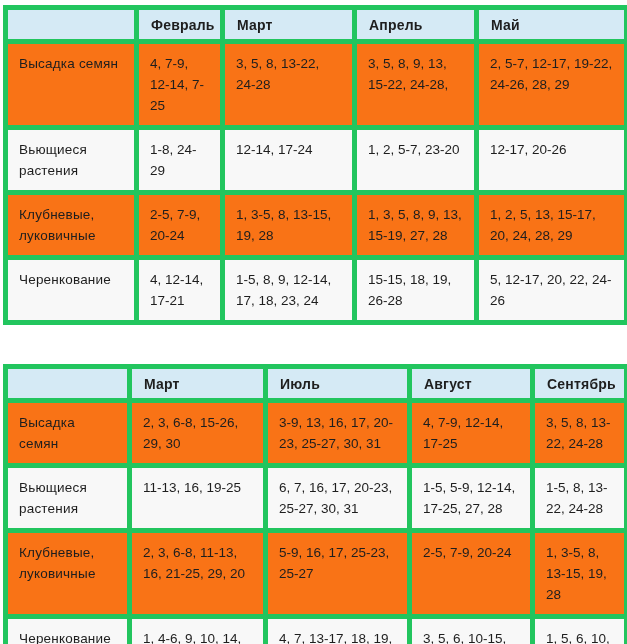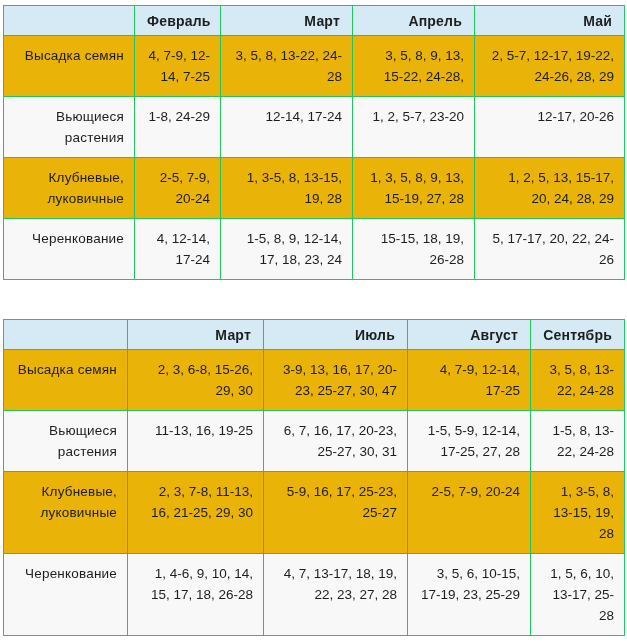--- a/index.html
+++ b/index.html
@@ -14,36 +14,36 @@
   }
   table.cal {
     width: 621px;
     border-collapse: collapse;
     table-layout: fixed;
   }
   table.cal + table.cal {
     margin-top: 39px;
   }
   table.cal th, table.cal td {
-    border: 1px solid #22c55e;
+    border: 5px solid #22c55e;
     vertical-align: top;
-    text-align: right;
+    text-align: left;
   }
   table.cal thead th {
     background: #d5eaf5;
     font-size: 14px;
     font-weight: 700;
     padding: 7px 12px 6px 12px;
     letter-spacing: .2px;
   }
   table.cal td {
     font-size: 13.5px;
     line-height: 21px;
     padding: 9px 10px 9px 11px;
-    background: #eab308;
+    background: #f97316;
   }
   table.cal tbody tr:nth-child(even) td {
     background: #f8f8f8;
   }
   td.rowlabel {
     letter-spacing: .2px;
   }
 </style>
 </head>
 <body>
@@ -84,24 +84,24 @@
       </tr>
       <tr>
         <td class="rowlabel">Клубневые, луковичные</td>
         <td>2-5, 7-9, 20-24</td>
         <td>1, 3-5, 8, 13-15, 19, 28</td>
         <td>1, 3, 5, 8, 9, 13, 15-19, 27, 28</td>
         <td>1, 2, 5, 13, 15-17, 20, 24, 28, 29</td>
       </tr>
       <tr>
         <td class="rowlabel">Черенкование</td>
-        <td>4, 12-14, 17-24</td>
+        <td>4, 12-14, 17-21</td>
         <td>1-5, 8, 9, 12-14, 17, 18, 23, 24</td>
         <td>15-15, 18, 19, 26-28</td>
-        <td>5, 17-17, 20, 22, 24-26</td>
+        <td>5, 12-17, 20, 22, 24-26</td>
       </tr>
     </tbody>
   </table>
 
   <table class="cal">
     <colgroup>
       <col style="width:124px">
         <col style="width:136px">
         <col style="width:144px">
         <col style="width:123px">
@@ -113,34 +113,34 @@
         <th>Март</th>
         <th>Июль</th>
         <th>Август</th>
         <th>Сентябрь</th>
       </tr>
     </thead>
     <tbody>
       <tr>
         <td class="rowlabel">Высадка семян</td>
         <td>2, 3, 6-8, 15-26, 29, 30</td>
-        <td>3-9, 13, 16, 17, 20-23, 25-27, 30, 47</td>
+        <td>3-9, 13, 16, 17, 20-23, 25-27, 30, 31</td>
         <td>4, 7-9, 12-14, 17-25</td>
         <td>3, 5, 8, 13-22, 24-28</td>
       </tr>
       <tr>
         <td class="rowlabel">Вьющиеся растения</td>
         <td>11-13, 16, 19-25</td>
         <td>6, 7, 16, 17, 20-23, 25-27, 30, 31</td>
         <td>1-5, 5-9, 12-14, 17-25, 27, 28</td>
         <td>1-5, 8, 13-22, 24-28</td>
       </tr>
       <tr>
         <td class="rowlabel">Клубневые, луковичные</td>
-        <td>2, 3, 7-8, 11-13, 16, 21-25, 29, 30</td>
+        <td>2, 3, 6-8, 11-13, 16, 21-25, 29, 20</td>
         <td>5-9, 16, 17, 25-23, 25-27</td>
         <td>2-5, 7-9, 20-24</td>
         <td>1, 3-5, 8, 13-15, 19, 28</td>
       </tr>
       <tr>
         <td class="rowlabel">Черенкование</td>
         <td>1, 4-6, 9, 10, 14, 15, 17, 18, 26-28</td>
         <td>4, 7, 13-17, 18, 19, 22, 23, 27, 28</td>
         <td>3, 5, 6, 10-15, 17-19, 23, 25-29</td>
         <td>1, 5, 6, 10, 13-17, 25-28</td>

